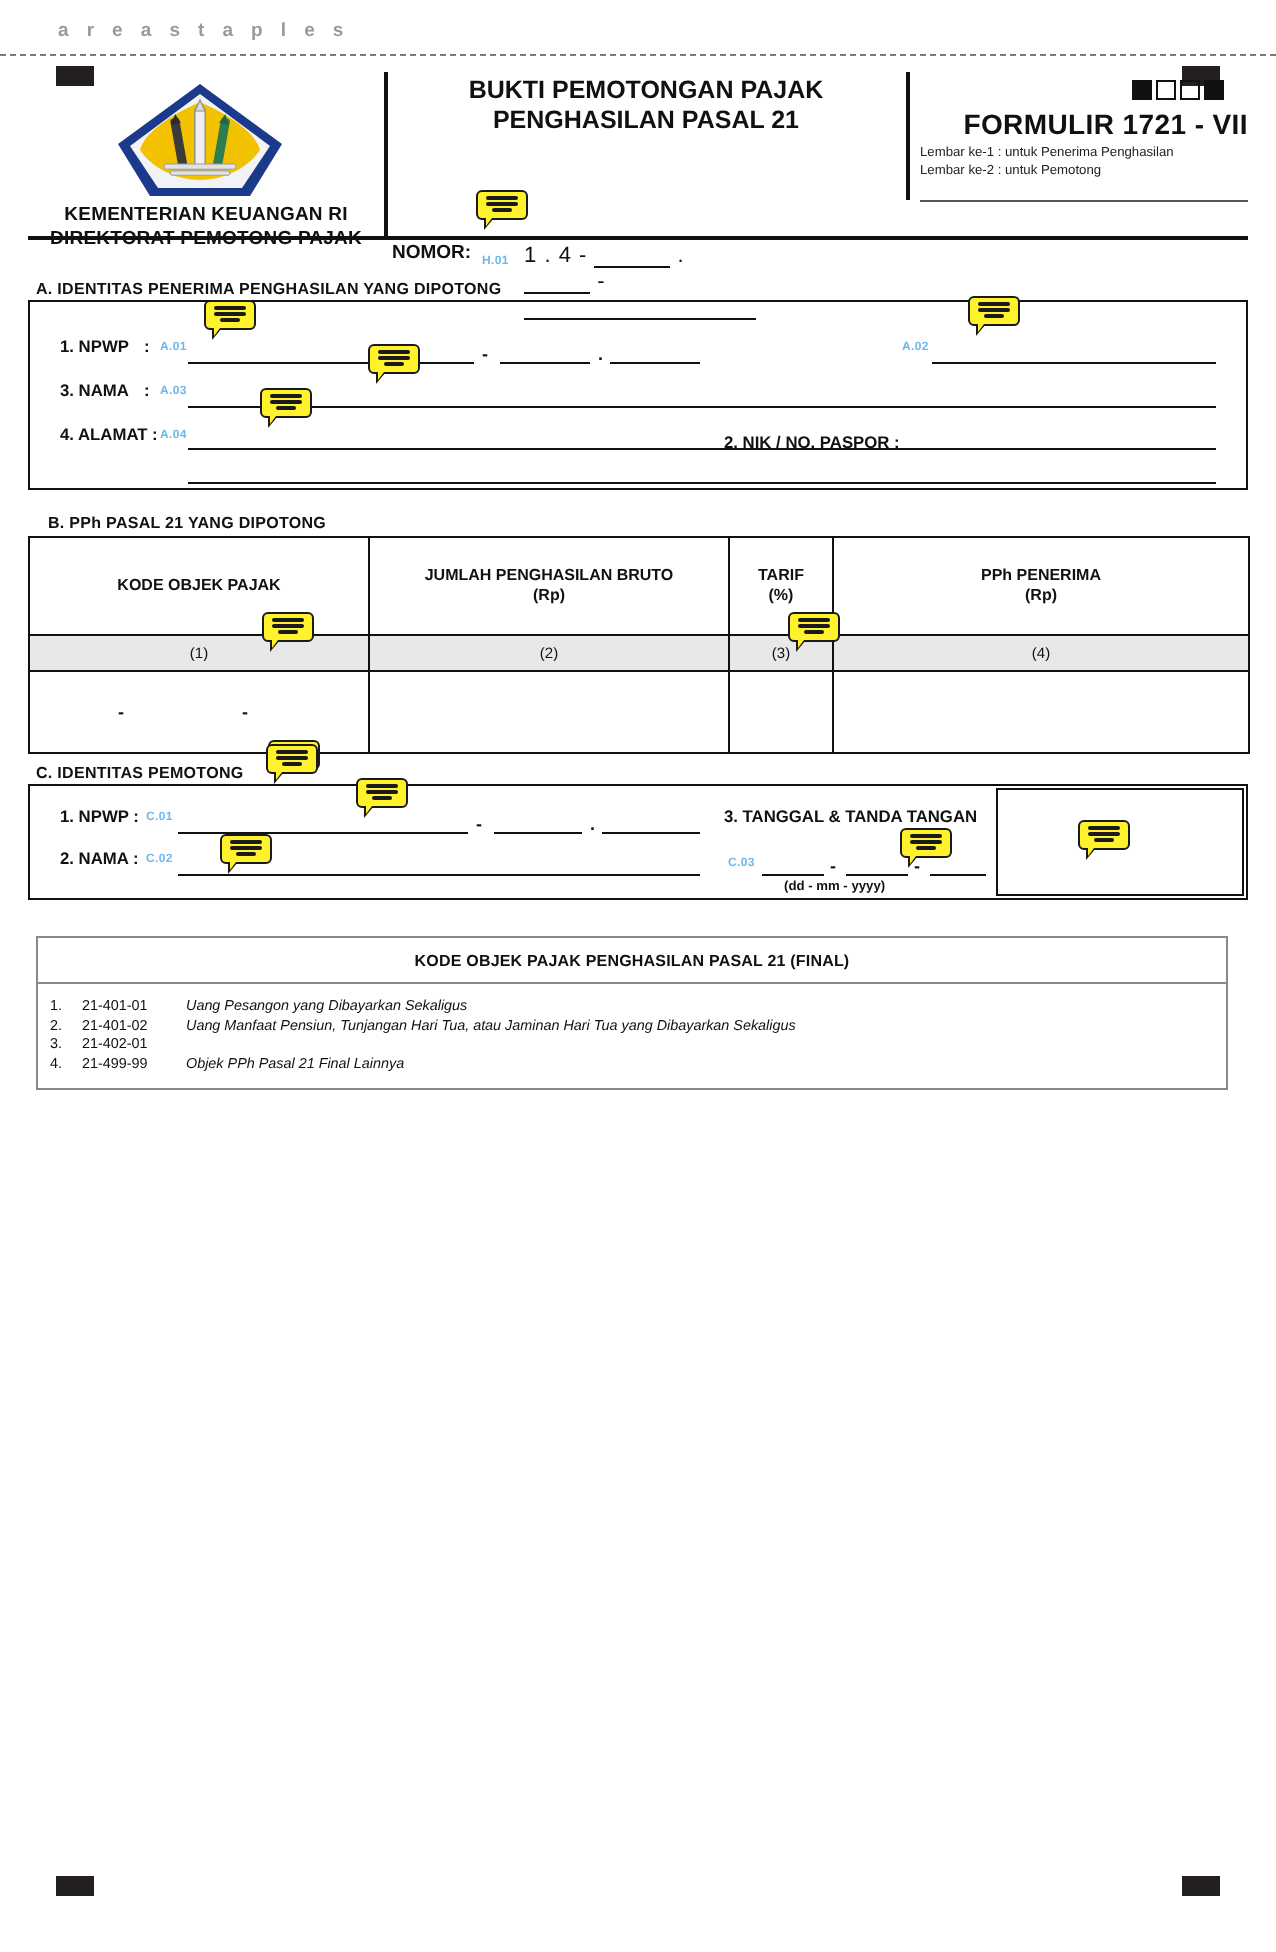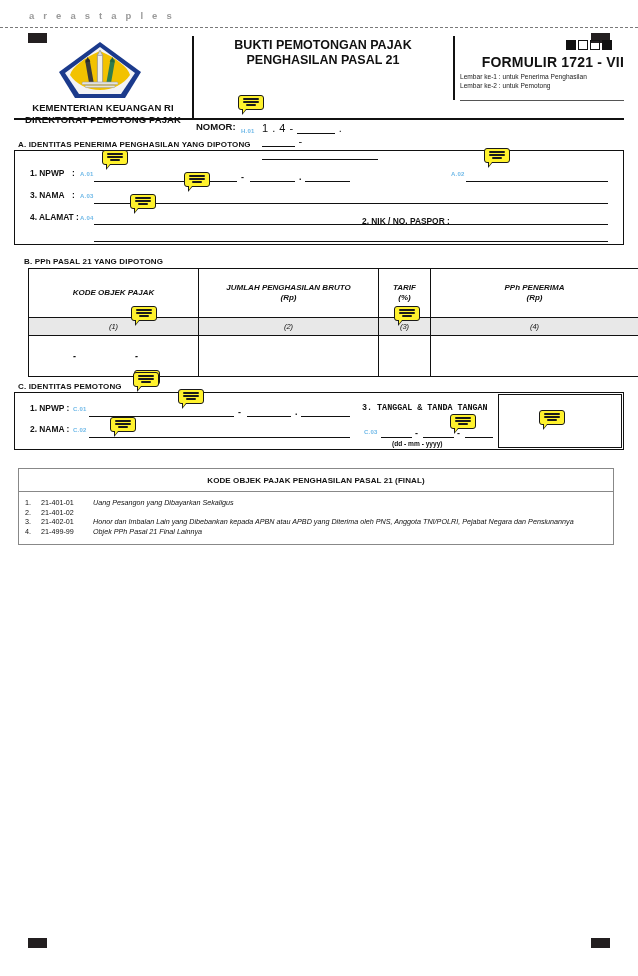--- a/index.html
+++ b/index.html
@@ -90,21 +90,21 @@
   .sec-head{position:absolute; font-size:8px; font-weight:bold; letter-spacing:.15px;}
 
   
   .boxA{position:absolute; left:14px; top:150px; width:610px; height:95px; border:1.4px solid #111; box-sizing:border-box;}
   .fld-lbl{position:absolute; font-size:8.4px; font-weight:bold;}
   .line{position:absolute; border-bottom:1px solid #111; height:0;}
   .dash{position:absolute; font-size:9px; font-weight:bold; color:#111;}
   .dot{position:absolute; font-size:9px; font-weight:bold; color:#111;}
 
   
-  .tbl{position:absolute; left:28px; top:268px; width:610px; border-collapse:collapse; table-layout:fixed;font-style:italic;}
+  .tbl{position:absolute; left:14px; top:268px; width:610px; border-collapse:collapse; table-layout:fixed;}
   .tbl td{border:1.4px solid #111; font-size:8px; text-align:center; padding:0;}
   .tbl .th{height:48px; font-weight:bold; line-height:10.5px;}
   .tbl .num{height:17px; background:#e8e8e8; font-size:7.5px;}
   .tbl .body{height:40px;}
   .kode-cell{position:relative;}
   .kode-dash{position:absolute; top:15px; font-size:9px; font-weight:bold;}
 
   
   .boxC{position:absolute; left:14px; top:392px; width:610px; height:58px; border:1.4px solid #111; box-sizing:border-box;}
   .sigbox{position:absolute; left:498px; top:394px; width:124px; height:54px; border:1.4px solid #111; box-sizing:border-box;}
@@ -370,21 +370,21 @@
 <div class="line" style="left:89px; top:416px; width:145px;"></div>
 <div class="dash" style="left:238px; top:407px;">-</div>
 <div class="line" style="left:247px; top:416px; width:44px;"></div>
 <div class="dot" style="left:295px; top:407px;">.</div>
 <div class="line" style="left:301px; top:416px; width:49px;"></div>
 
 <div class="fld-lbl" style="left:30px; top:424px;">2. NAMA :</div>
 <div class="code" style="position:absolute; left:73px; top:427px;">C.02</div>
 <div class="line" style="left:89px; top:437px; width:261px;"></div>
 
-<div class="fld-lbl" style="left:362px; top:403px;font-family:Liberation Mono, monospace;">3. TANGGAL &amp; TANDA TANGAN</div>
+<div class="fld-lbl" style="left:362px; top:403px;">3. TANGGAL &amp; TANDA TANGAN</div>
 <div class="code" style="position:absolute; left:364px; top:429px;">C.03</div>
 <div class="line" style="left:381px; top:437px; width:31px;"></div>
 <div class="dash" style="left:415px; top:428px;">-</div>
 <div class="line" style="left:423px; top:437px; width:31px;"></div>
 <div class="dash" style="left:457px; top:428px;">-</div>
 <div class="line" style="left:465px; top:437px; width:28px;"></div>
 <div class="ddmm" style="left:392px; top:440px;">(dd - mm - yyyy)</div>
 
 <div class="tip" style="left:133px; top:372px;">
   <div class="bub">
@@ -436,25 +436,25 @@
   <div class="legend-head">KODE OBJEK PAJAK PENGHASILAN PASAL 21 (FINAL)</div>
   <div class="legend-body">
     <div class="lg-row">
       <div class="lg-n">1.</div>
       <div class="lg-c">21-401-01</div>
       <div class="lg-t">Uang Pesangon yang Dibayarkan Sekaligus</div>
     </div>
     <div class="lg-row">
       <div class="lg-n">2.</div>
       <div class="lg-c">21-401-02</div>
+      <div class="lg-t">Uang Manfaat Pensiun, Tunjangan Hari Tua, atau Jaminan Hari Tua yang Dibayarkan Sekaligus</div>
     </div>
     <div class="lg-row">
       <div class="lg-n">3.</div>
       <div class="lg-c">21-402-01</div>
-      <div class="lg-t">Honor dan Imbalan Lain yang Dibebankan kepada APBN atau APBD yang Diterima oleh PNS, Anggota TNI/POLRI, Pejabat Negara dan Pensiunannya</div>
     </div>
     <div class="lg-row">
       <div class="lg-n">4.</div>
       <div class="lg-c">21-499-99</div>
       <div class="lg-t">Objek PPh Pasal 21 Final Lainnya</div>
     </div>
   </div>
 </div>
 
 </body></html>

